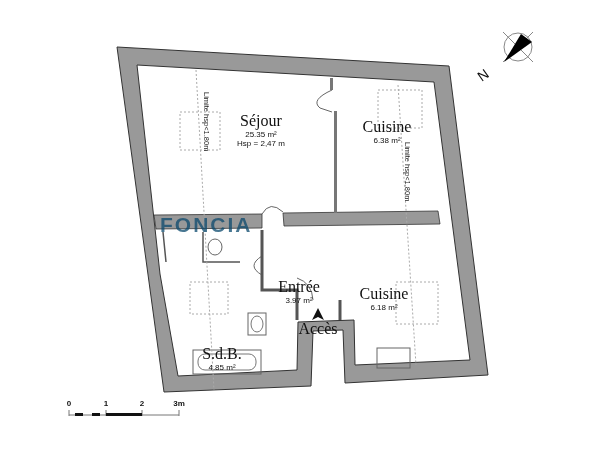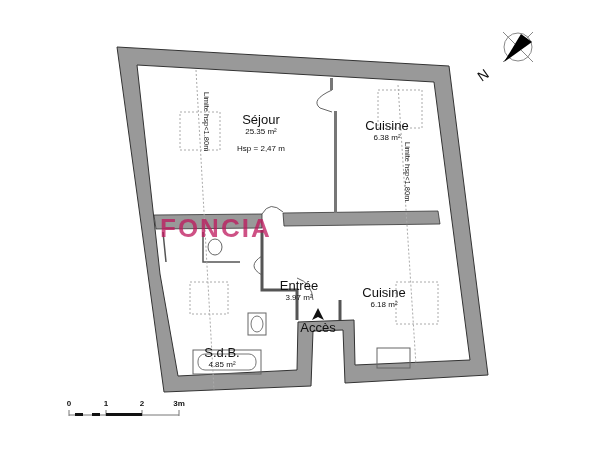--- a/index.html
+++ b/index.html
@@ -1,23 +1,23 @@
 <!DOCTYPE html>
 <html><head>
 <meta charset="utf-8">
 <style>
   html,body{margin:0;padding:0;background:#fff;}
   body{width:600px;height:450px;position:relative;overflow:hidden;font-family:"Liberation Sans",sans-serif;}
   svg{position:absolute;left:0;top:0;}
   .lbl{position:absolute;color:#111;white-space:nowrap;text-align:center;transform:translateX(-50%);}
-  .name{font-size:13px;}
+  .name{font-size:16px;font-family:Liberation Serif, serif;}
   .area{font-size:8px;}
   .vtext{position:absolute;font-size:7.5px;color:#222;transform-origin:left top;transform:rotate(90deg);white-space:nowrap;}
   .scale-t{position:absolute;font-size:8px;font-weight:bold;color:#111;transform:translateX(-50%);}
-  .wm{position:absolute;left:160px;top:213px;font-size:26px;font-weight:bold;color:#be185d;letter-spacing:2px;opacity:0.75;}
+  .wm{position:absolute;left:160px;top:213px;font-size:21px;font-weight:bold;color:#0c4a6e;letter-spacing:2px;opacity:0.75;}
 </style>
 </head>
 <body>
 
 <svg width="600" height="450">
 
   <path fill-rule="evenodd" fill="#999" stroke="#333" stroke-width="1" d="M117,47 L449,66 L488,375 L345,383 L343,330 L313,331 L311,386 L164,392 Z
        M137,65 L434,82 L470,360 L355,365 L354,320 L298,322 L297,370 L178,376 L160,274 Z"></path>
 
   <path fill="#999" stroke="#333" stroke-width="0.8" d="M154,215 L262,214 L262,228 L156,229 Z M283,213 L438,211 L440,224 L284,226 Z"></path>
@@ -67,21 +67,21 @@
     <rect x="92" y="413" width="8" height="3" fill="#111"></rect>
     <rect x="106" y="413" width="36" height="3" fill="#111"></rect>
   </g>
 </svg>
 
 <div class="wm">FONCIA</div>
 
 <div class="lbl" style="left:261px;top:112px;">
   <div class="name">Séjour</div>
   <div class="area">25.35 m²</div>
-  <div class="area" style="margin-top:8px;">Hsp = 2,47 m</div>
+  <div class="area" style="margin-top:0;">Hsp = 2,47 m</div>
 </div>
 <div class="lbl" style="left:387px;top:118px;">
   <div class="name">Cuisine</div>
   <div class="area">6.38 m²</div>
 </div>
 <div class="lbl" style="left:299px;top:252px;margin-top:26px;">
   <div class="name">Entrée</div>
   <div class="area">3.97 m²</div>
 </div>
 <div class="lbl" style="left:222px;top:311px;margin-top:34px;">

